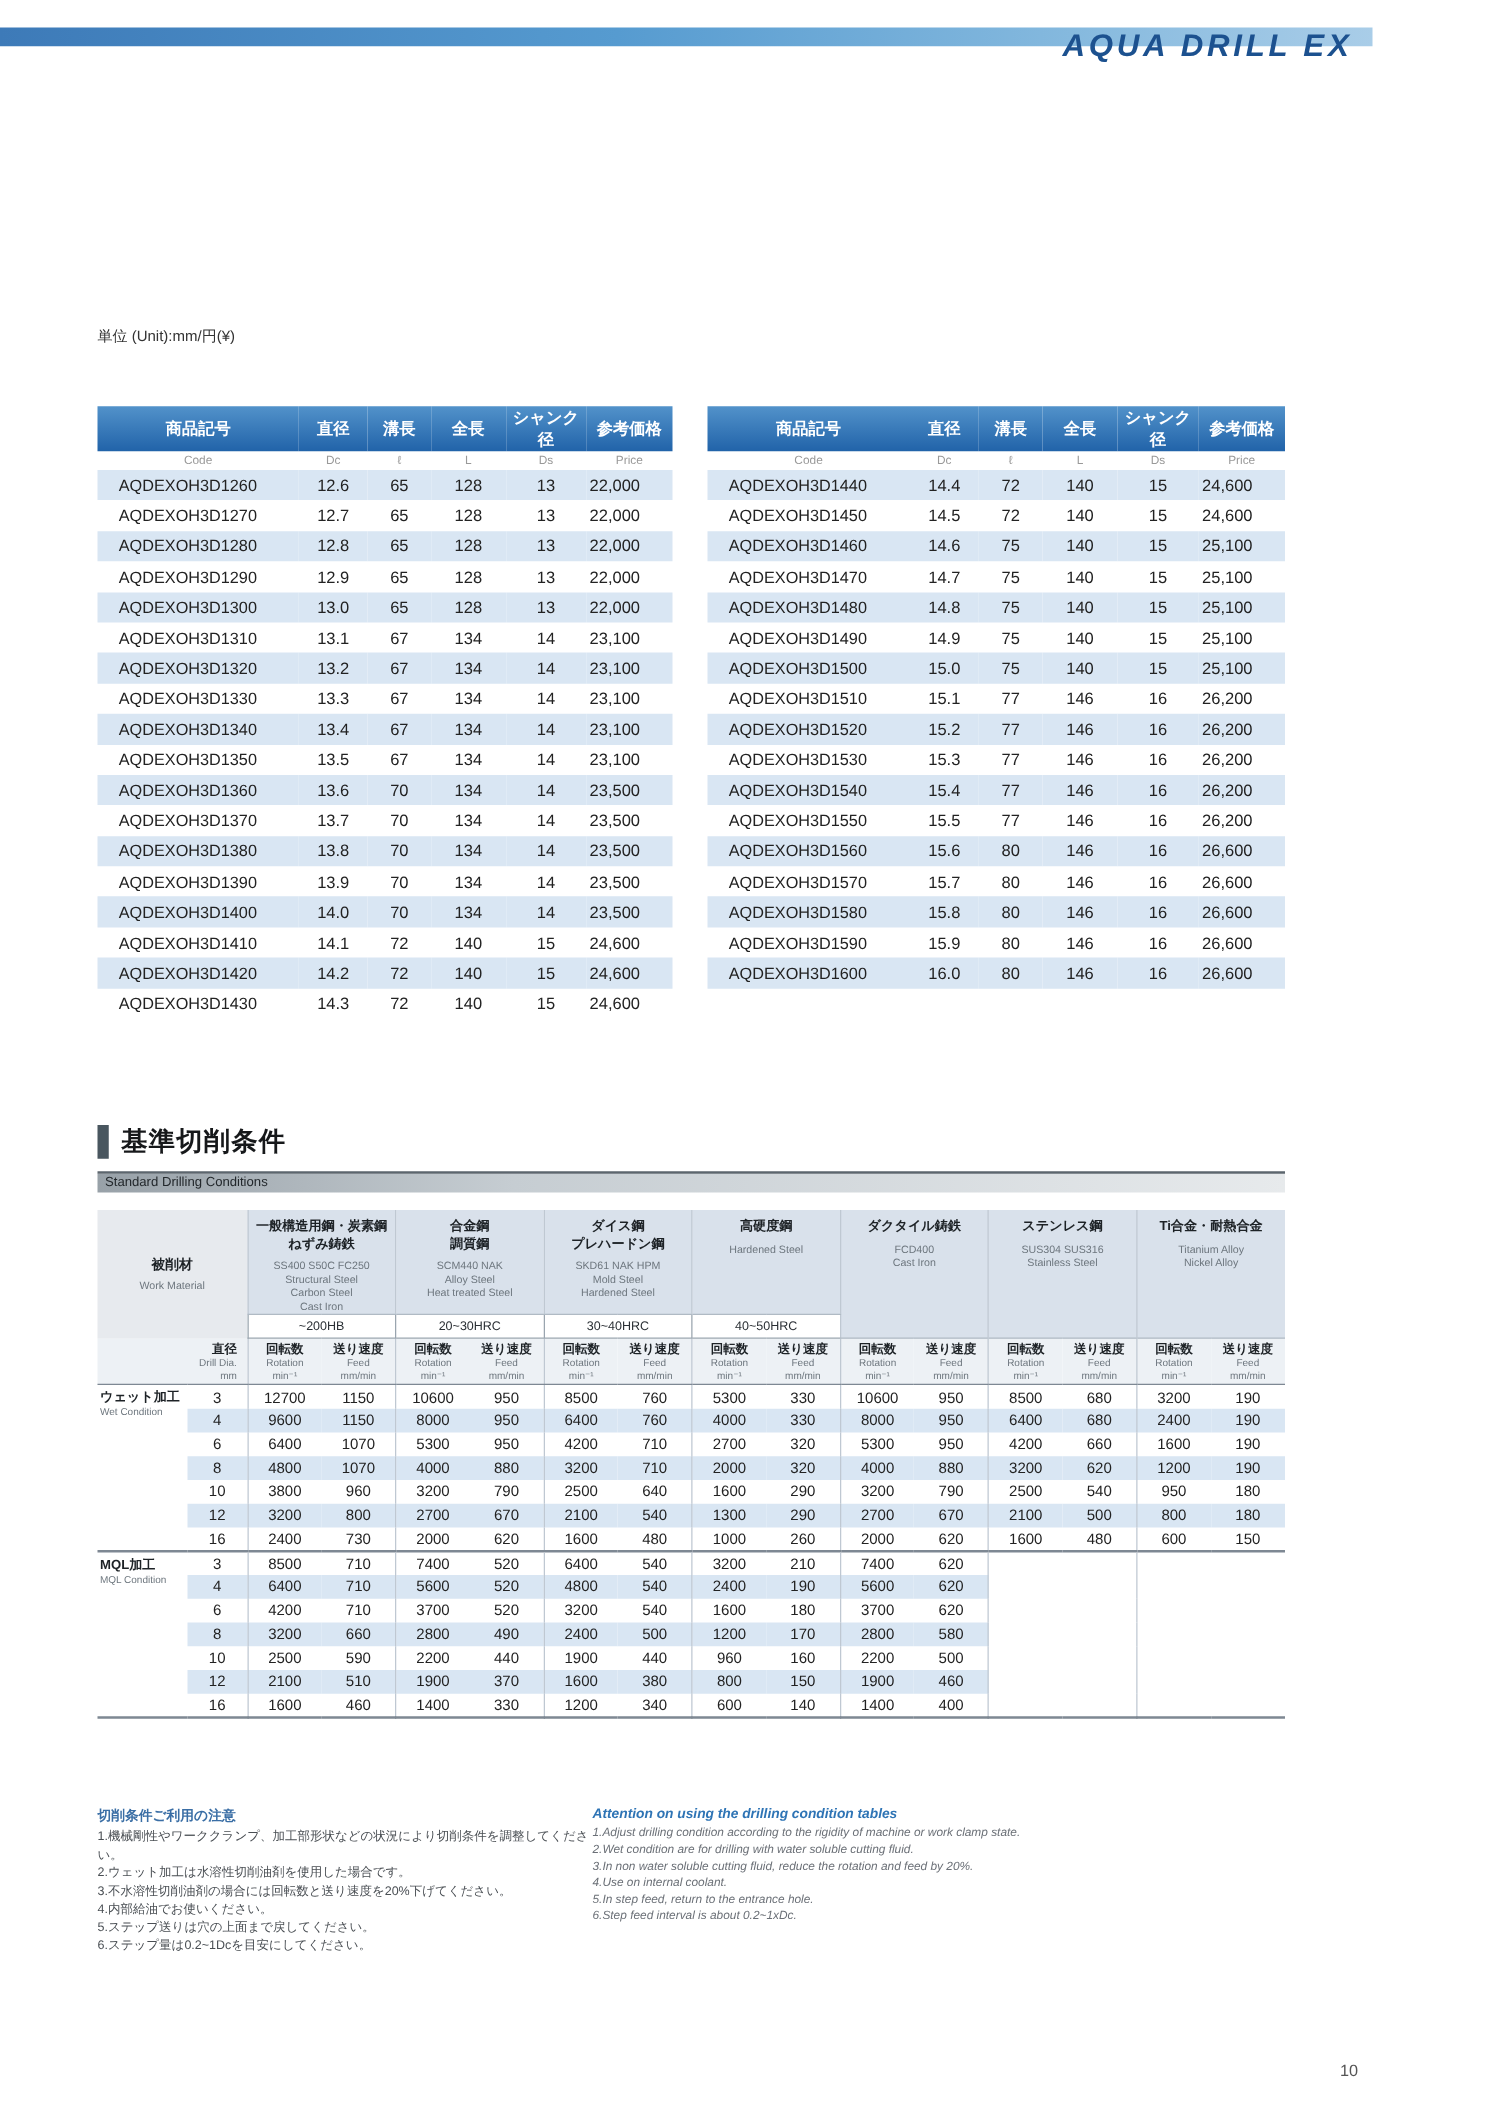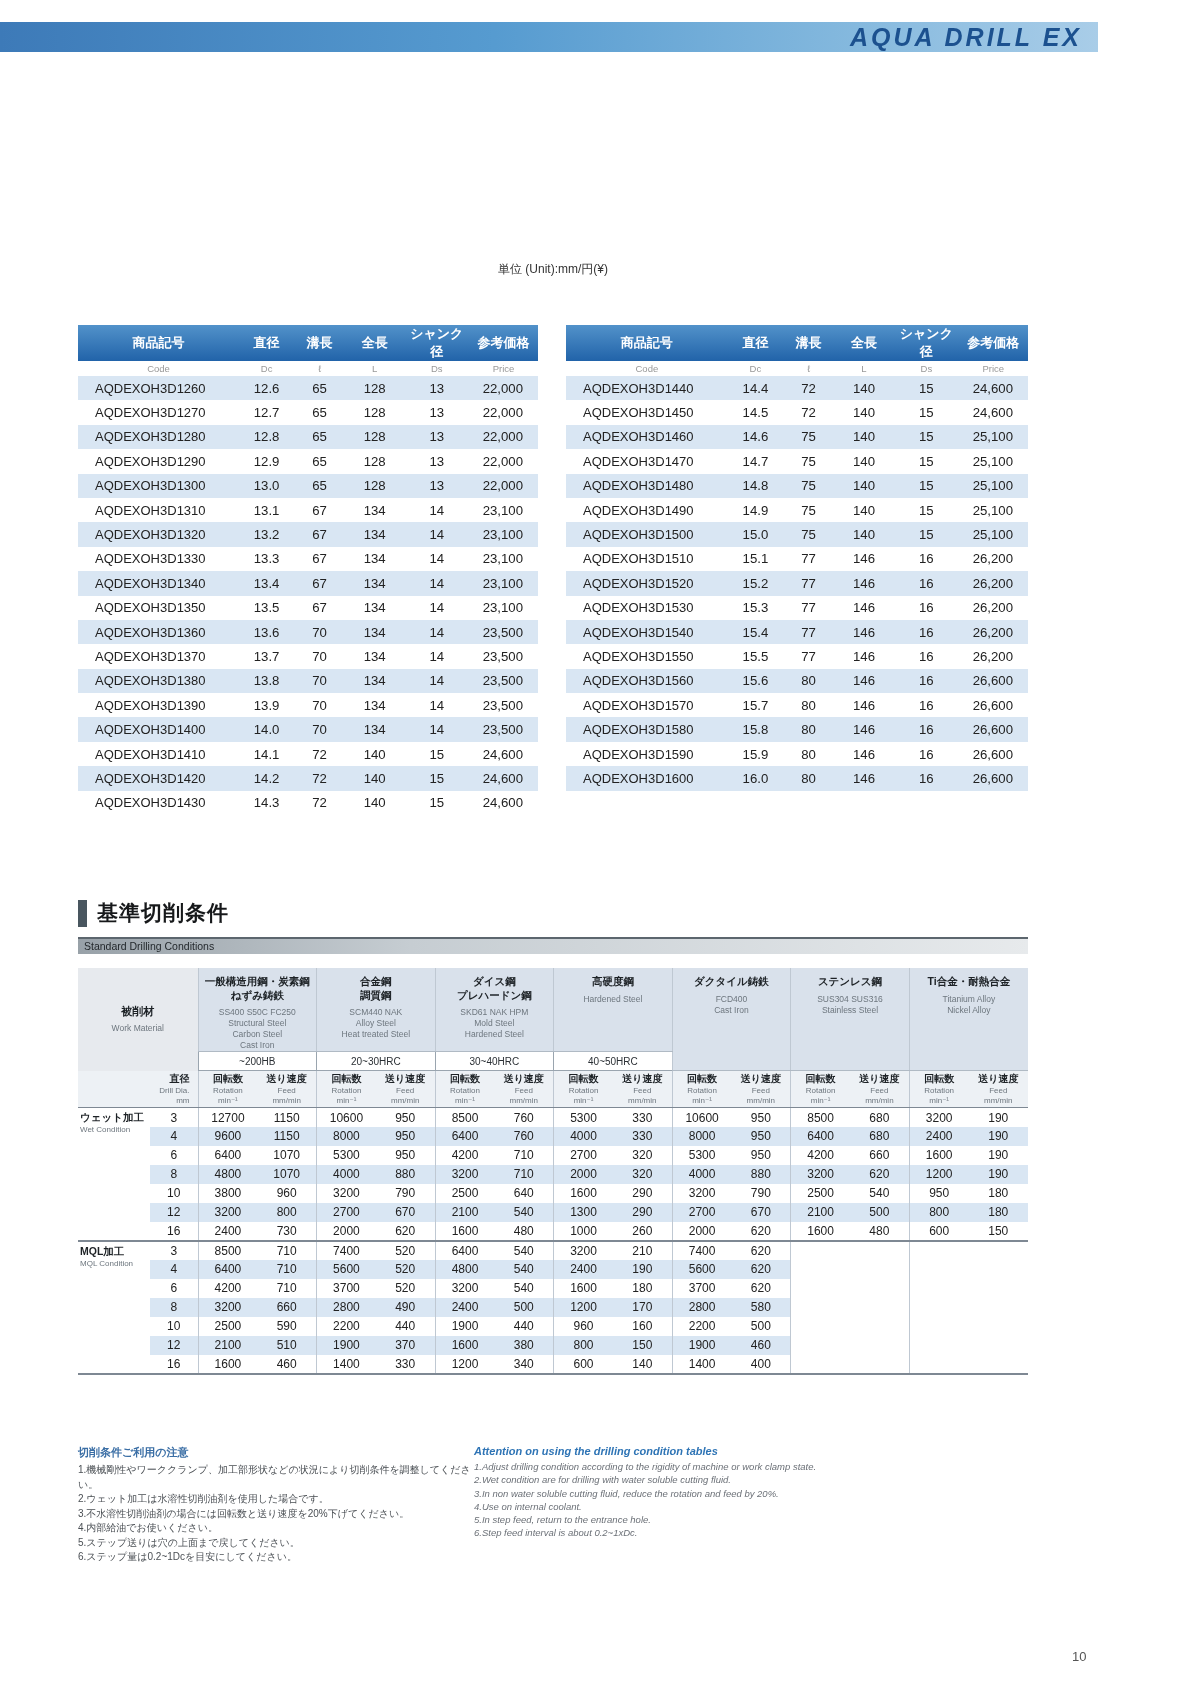--- a/index.html
+++ b/index.html
@@ -1,42 +1,42 @@
 <!DOCTYPE html>
 <html><head>
 <meta charset="utf-8">
 <style>
   * { margin:0; padding:0; box-sizing:border-box; }
   html,body { background:#ffffff; }
   body { font-family:"Liberation Sans","DejaVu Sans",sans-serif; }
   .page { position:relative; width:1200px; height:1697px; background:#fff; overflow:hidden; }
 
   
-  .topbar { position:absolute; left:0; top:22px; width:1098px; height:30px;
+  .topbar { position:absolute; left:0; top:22px; width:1098px; height:15px;
             background:linear-gradient(90deg,#3d7ab8 0%,#569bd0 45%,#85b9de 78%,#a9cde8 100%); }
   .brand { position:absolute; right:16px; top:0; line-height:30px; font-size:25px; font-weight:bold;
            font-style:italic; letter-spacing:3px; color:#1c518f; white-space:nowrap; }
 
   
-  .unit-note { position:absolute; left:78px; top:261px; width:950px; text-align:center;
+  .unit-note { position:absolute; left:78px; top:261px; width:950px; text-align:left;
                font-size:12px; color:#333; }
 
   
   .ptable-wrap { position:absolute; top:285px;margin-top:40px; }
   .ptable-wrap.left  { left:78px;  width:460px; }
   .ptable-wrap.right { left:566px; width:462px; }
   .ptable { width:100%; border-collapse:collapse; table-layout:fixed; }
   .c-code{width:35%;} .c-dc{width:12%;} .c-l{width:11%;} .c-len{width:13%;} .c-ds{width:14%;} .c-price{width:15%;}
   .phead th { background:linear-gradient(180deg,#5292ca 0%,#2163a9 100%); color:#fff; font-size:13px;
               font-weight:bold; height:24px; text-align:center; }
   .psub td { height:15px; font-size:9.5px; color:#999; text-align:center; }
   .prow td { height:24.4px; font-size:13.2px; color:#222; text-align:center; }
   .prow.shade td { background:#d9e6f3; }
   .prow td.c-code { text-align:left; padding-left:17px; font-size:13px; }
-  .prow td.c-price { text-align:right; padding-right:15px; }
+  .prow td.c-price { text-align:right; padding-right:26px; }
 
   
   .sec-title { position:absolute; left:78px; top:899px; display:flex; align-items:flex-end; gap:10px; }
   .sec-title .bar { display:inline-block; width:9px; height:27px; background:#49565f; }
   .sec-title .txt { font-size:21px; font-weight:bold; color:#16181a; letter-spacing:1px; }
   .sec-subtitle { position:absolute; left:78px; top:937px; width:950px; height:17px;
                   border-top:2px solid #5c666e;
                   background:linear-gradient(90deg,#98a1a8 0%,#c6cdd2 35%,#e7eaec 100%);
                   font-size:10.5px; color:#23282c; line-height:15px; padding-left:6px; }
 

